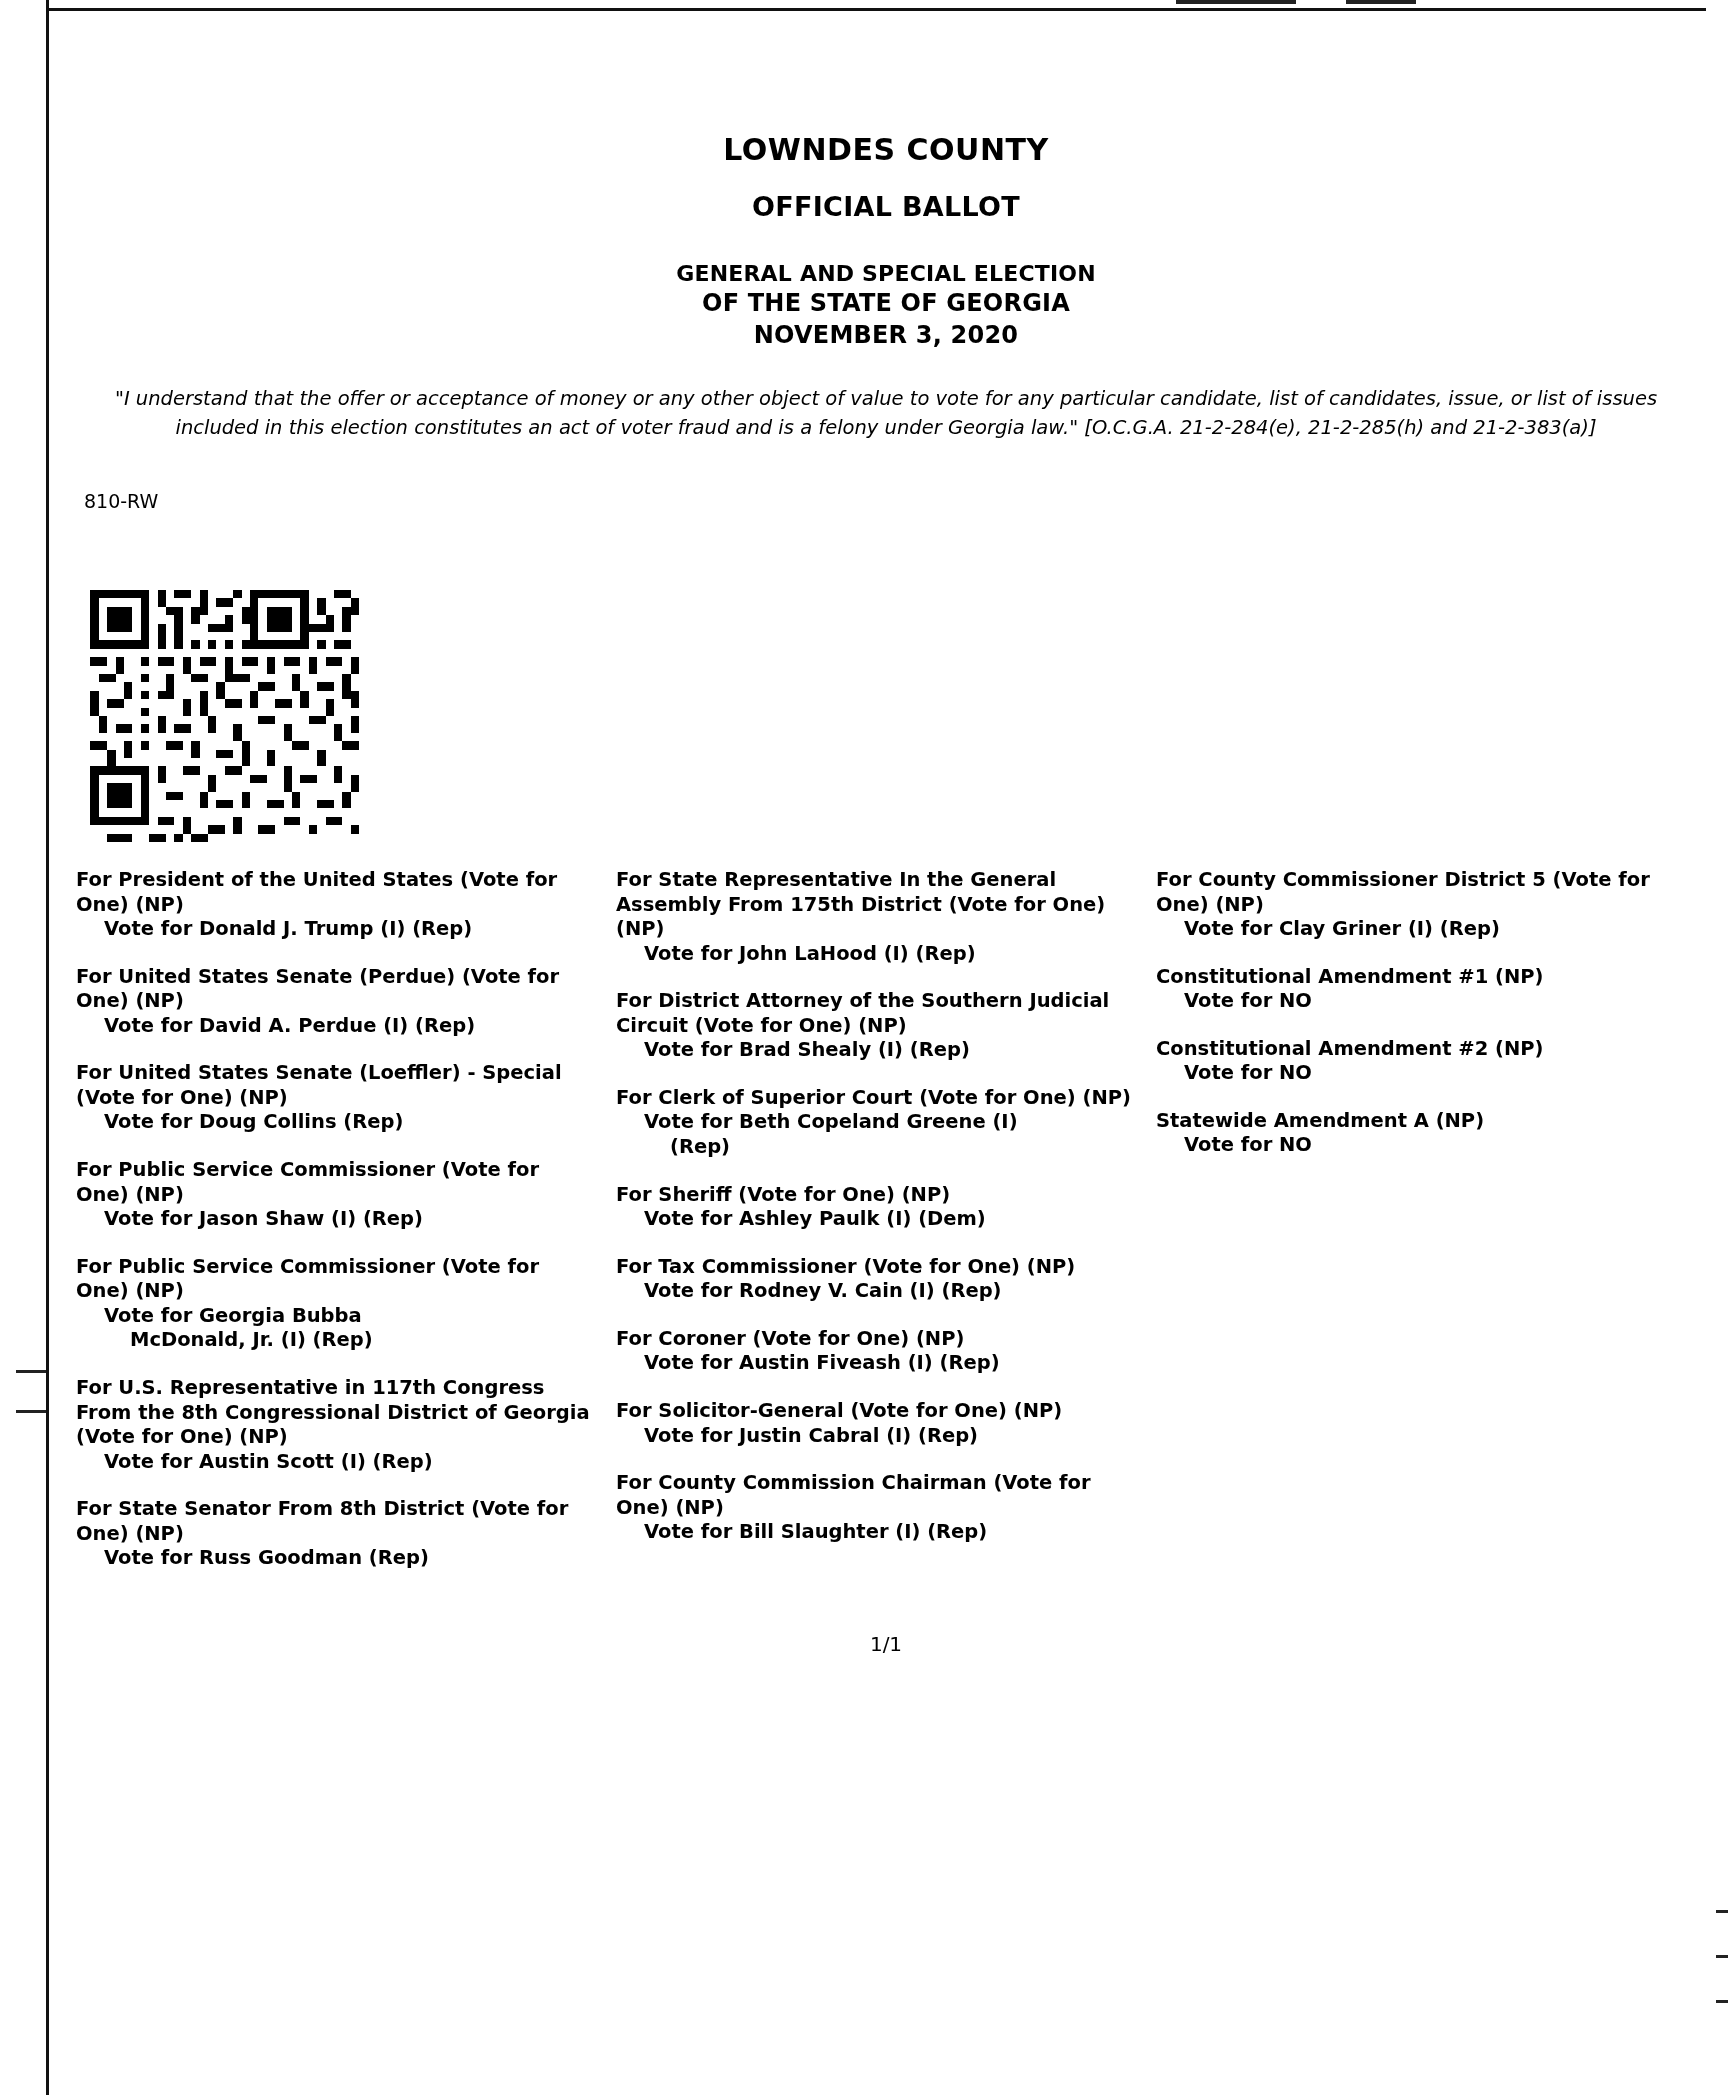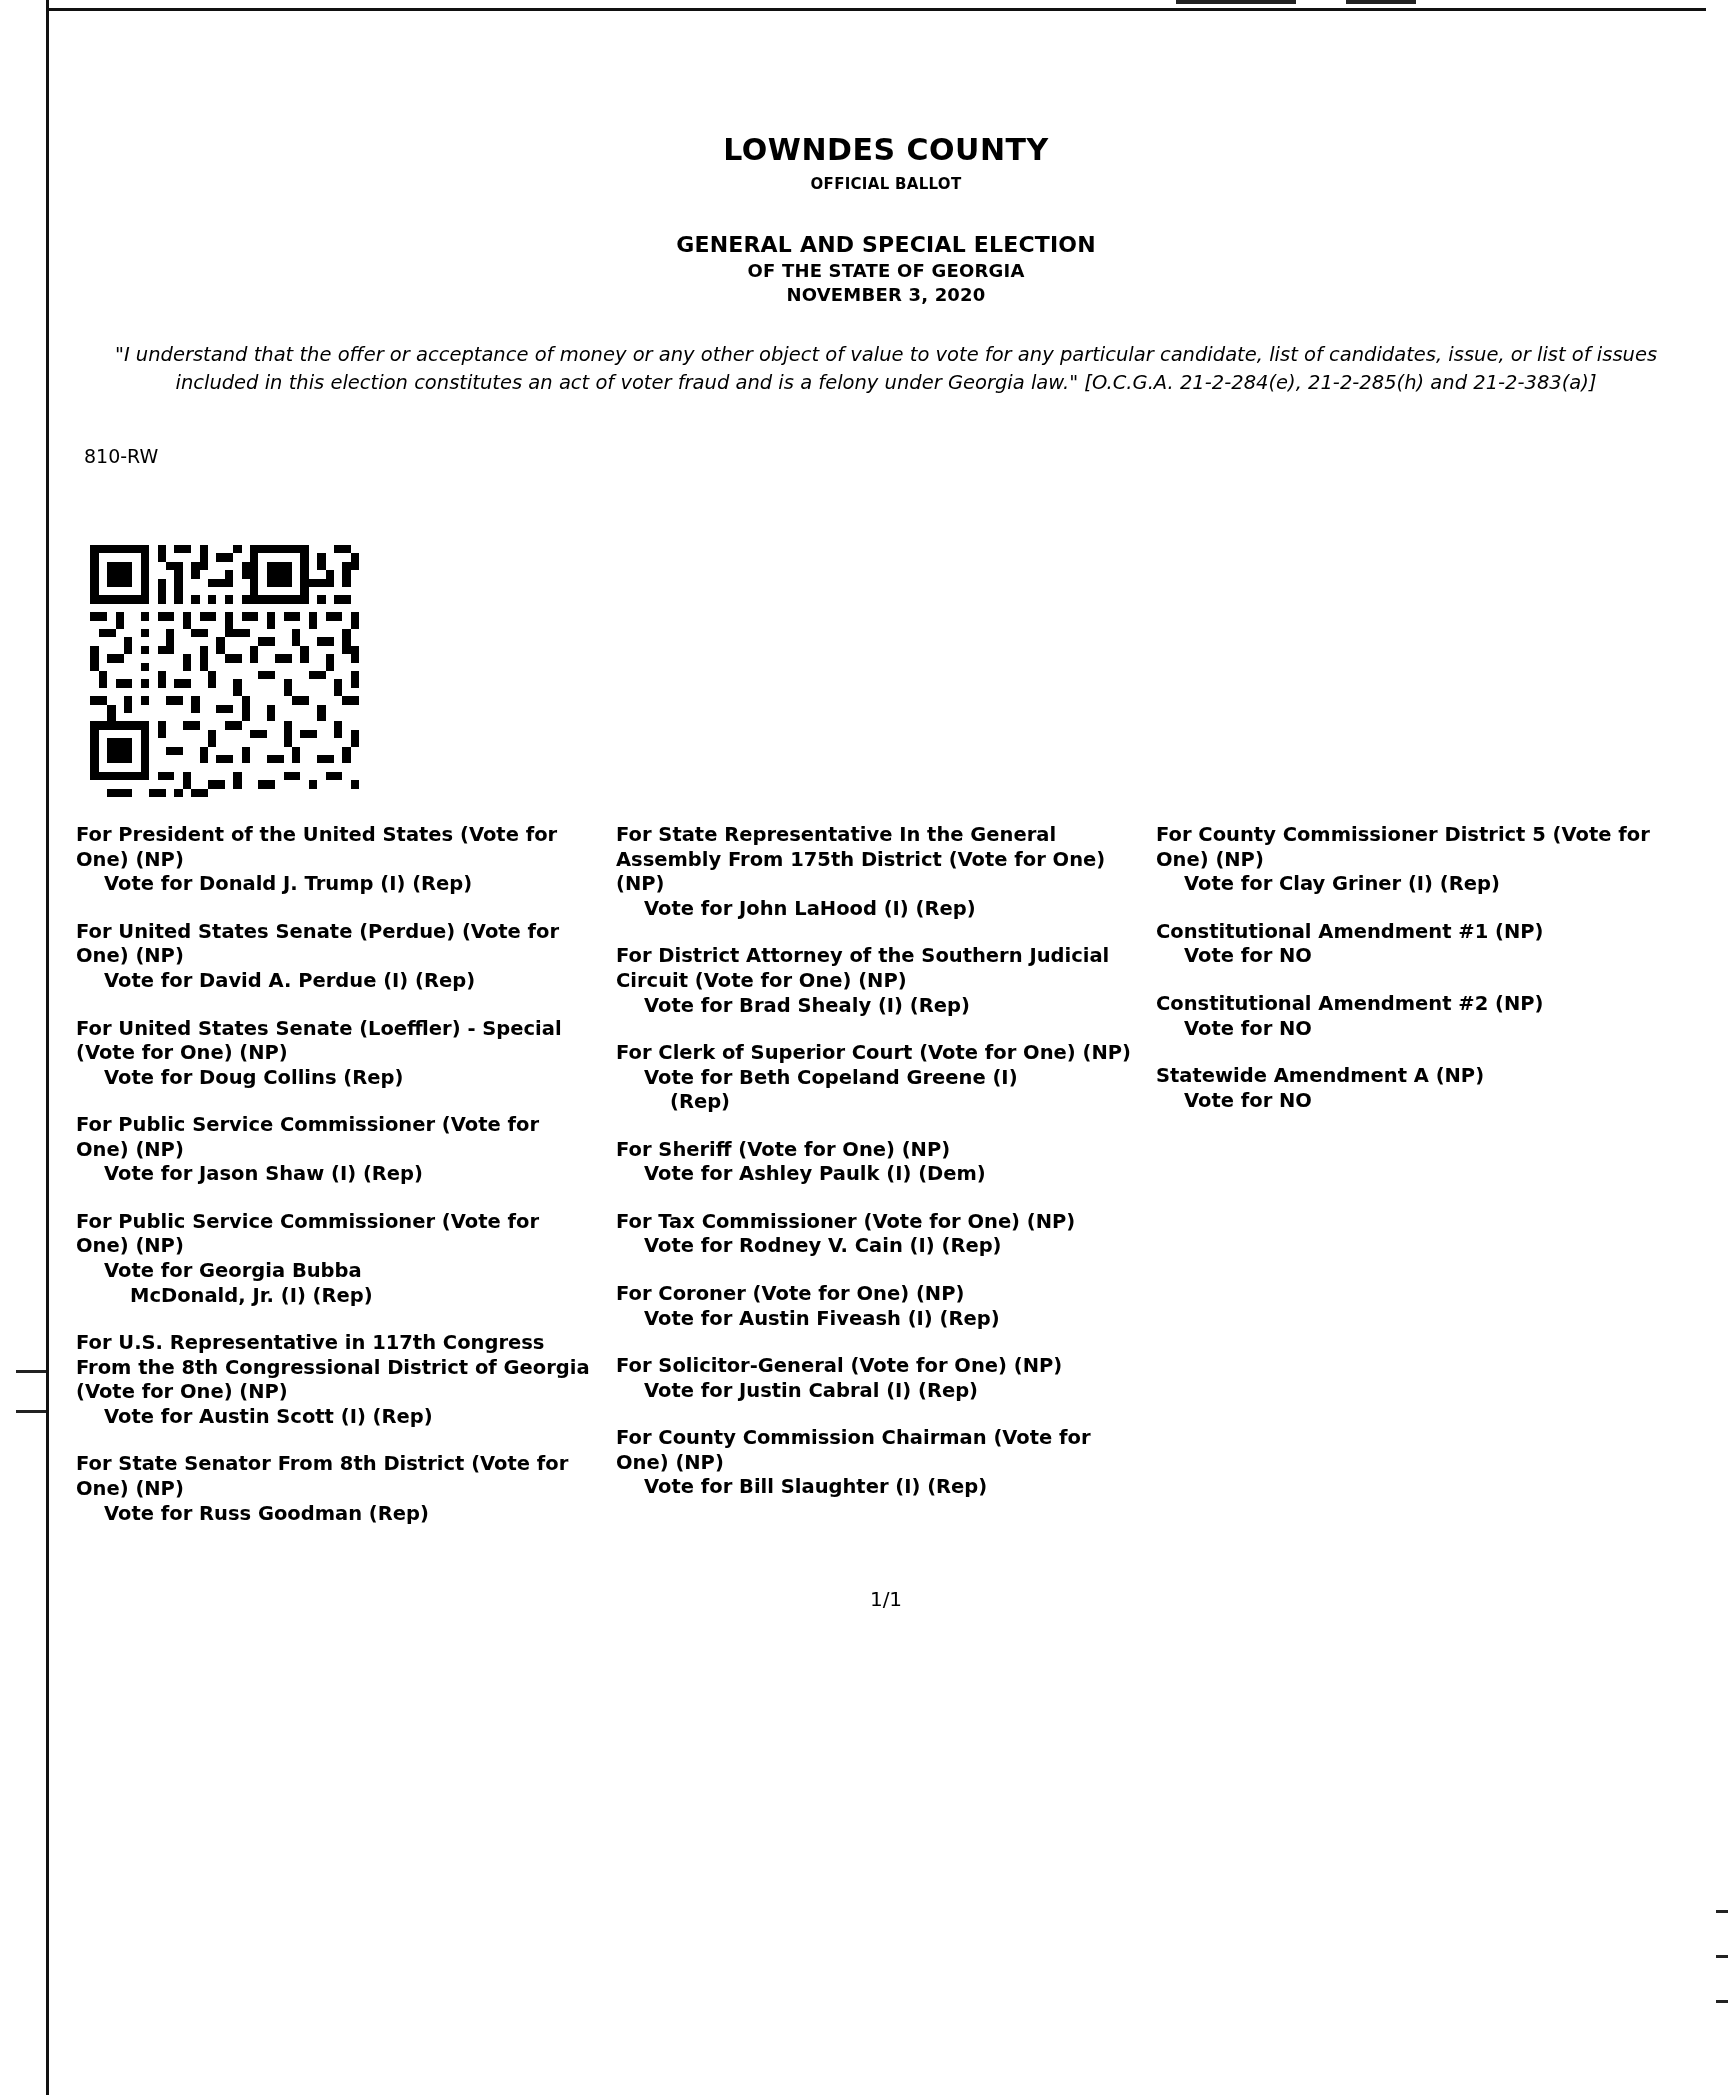--- a/index.html
+++ b/index.html
@@ -59,34 +59,34 @@
     text-align: center;
     margin-top: 110px;
   }
   .t-county {
     font-size: 30px;
     font-weight: bold;
     letter-spacing: 0.5px;
     line-height: 1.35;
   }
   .t-official {
-    font-size: 15px;
+    font-size: 27px;
     font-weight: bold;
-    margin-top: 4px;
+    margin-top: 20px;
     letter-spacing: 0.3px;
   }
   .t-general {
     font-size: 22px;
     font-weight: bold;
     margin-top: 38px;
     line-height: 1.3;
     letter-spacing: 0.2px;
   }
   .t-line {
-    font-size: 18px;
+    font-size: 24px;
     font-weight: bold;
     line-height: 1.32;
     letter-spacing: 0.2px;
   }
 
   .oath {
     margin-top: 34px;
     font-family: "DejaVu Sans", sans-serif;
     font-style: italic;
     font-size: 19.5px;

